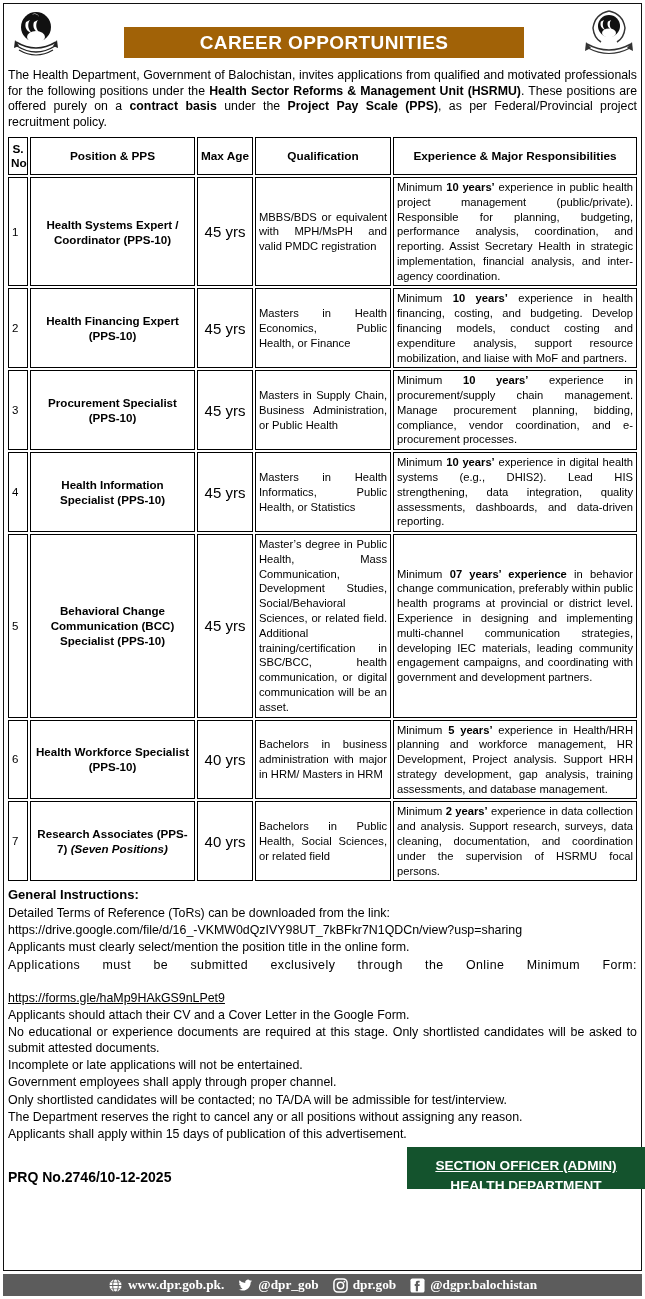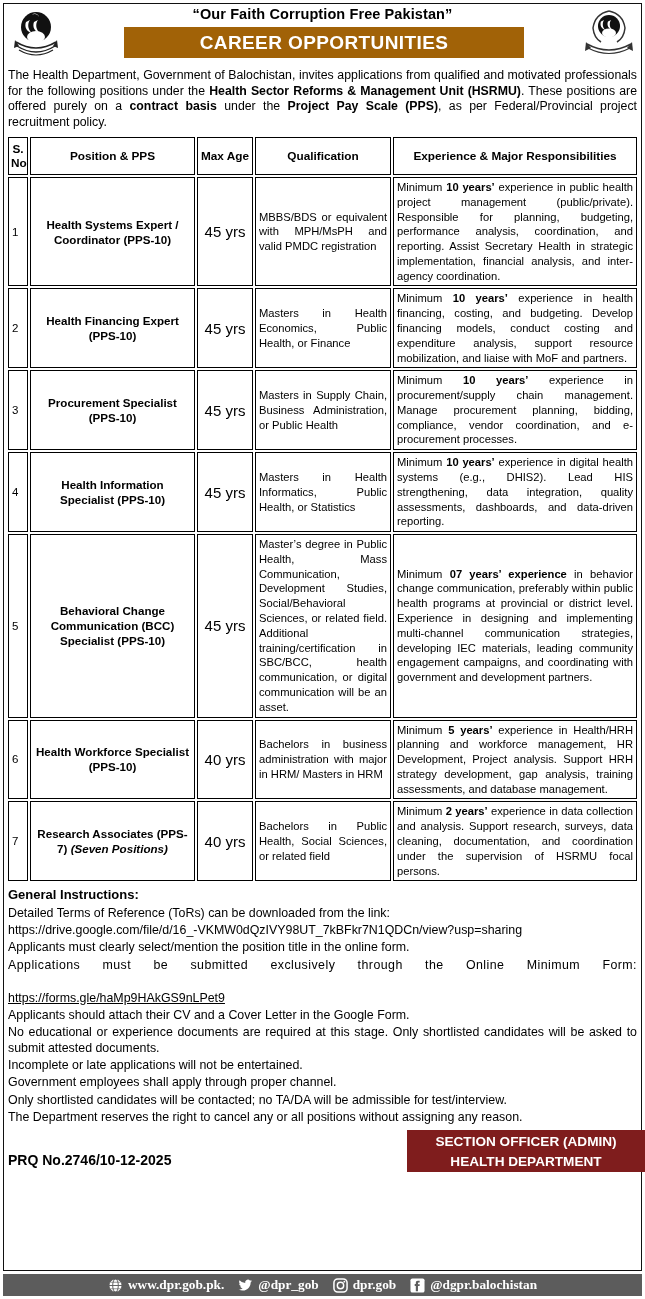--- a/index.html
+++ b/index.html
@@ -166,28 +166,29 @@
   .sig-area {
     position: relative;
     height: 46px;
     margin-top: 2px;
   }
   .sig-box {
     position: absolute;
     right: 0px; top: 0px;
     width: 238px;
     height: 42px;
-    background: #7f1d1d;
+    background: #14532d;
     color: #fff;
     text-align: center;
     font-weight: bold;
     font-size: 13.6px;
     line-height: 1.46;
-    padding-top: 2px;
+    padding-top: 9px;
     box-sizing: border-box;
+    text-decoration: underline;
   }
   .prq {
     position: absolute;
     left: 8px;
     top: 22px;
     font-weight: bold;
     font-size: 14px;
   }
 
   
@@ -241,21 +242,20 @@
         <path d="M24 9 a4 4 0 0 1 7 2 a4.5 4.5 0 0 0 -7 -2z" fill="#fff"></path>
         <ellipse cx="28" cy="31" rx="9" ry="6" fill="#fff"></ellipse>
         <path d="M8 36 q20 12 40 0" stroke="#222" stroke-width="1.6" fill="none"></path>
         <path d="M9 40 q19 12 38 0" stroke="#222" stroke-width="1.4" fill="none"></path>
         <path d="M11 44 q17 10 34 0" stroke="#222" stroke-width="1.2" fill="none"></path>
         <path d="M7 34 l4 6 l-5 2 z" fill="#222"></path>
         <path d="M49 34 l-4 6 l5 2 z" fill="#222"></path>
       </svg>
     </div>
 
-    <div class="slogan">“Our Faith Corruption Free Pakistan”</div>
 
     <div class="career-banner">CAREER OPPORTUNITIES</div>
 
     <div class="logo logo-right">
       <svg viewBox="0 0 56 54">
         <ellipse cx="28" cy="20" rx="11" ry="11" fill="#111"></ellipse>
         <path d="M23 14 c-2 3 -1.5 8 1.5 10 c-4 -1 -6 -5 -4.5 -8.5z" fill="#fff"></path>
         <path d="M30 14 c-2 3 -1.5 8 1.5 10 c-4 -1 -6 -5 -4.5 -8.5z" fill="#fff"></path>
         <ellipse cx="28" cy="27" rx="7" ry="4.5" fill="#fff"></ellipse>
         <path d="M12 22 q2 -14 16 -17" stroke="#333" stroke-width="1.5" fill="none"></path>
@@ -355,20 +355,21 @@
     <div class="instr-line">https://drive.google.com/file/d/16_-VKMW0dQzIVY98UT_7kBFkr7N1QDCn/view?usp=sharing</div>
     <div class="instr-line">Applicants must clearly select/mention the position title in the online form.</div>
     <div class="instr-line spread">Applications must be submitted exclusively through the Online Minimum Form:</div>
     <div class="instr-line ul">https://forms.gle/haMp9HAkGS9nLPet9</div>
     <div class="instr-line">Applicants should attach their CV and a Cover Letter in the Google Form.</div>
     <div class="instr-line instr-justified">No educational or experience documents are required at this stage. Only shortlisted candidates will be asked to submit attested documents.</div>
     <div class="instr-line">Incomplete or late applications will not be entertained.</div>
     <div class="instr-line">Government employees shall apply through proper channel.</div>
     <div class="instr-line">Only shortlisted candidates will be contacted; no TA/DA will be admissible for test/interview.</div>
     <div class="instr-line">The Department reserves the right to cancel any or all positions without assigning any reason.</div>
+    <div class="instr-line">Applicants shall apply within 15 days of publication of this advertisement.</div>
   </div>
 
   <div class="sig-area">
     <div class="prq">PRQ No.2746/10-12-2025</div>
     <div class="sig-box">
       <div>SECTION OFFICER (ADMIN)</div>
       <div>HEALTH DEPARTMENT</div>
     </div>
   </div>
 

